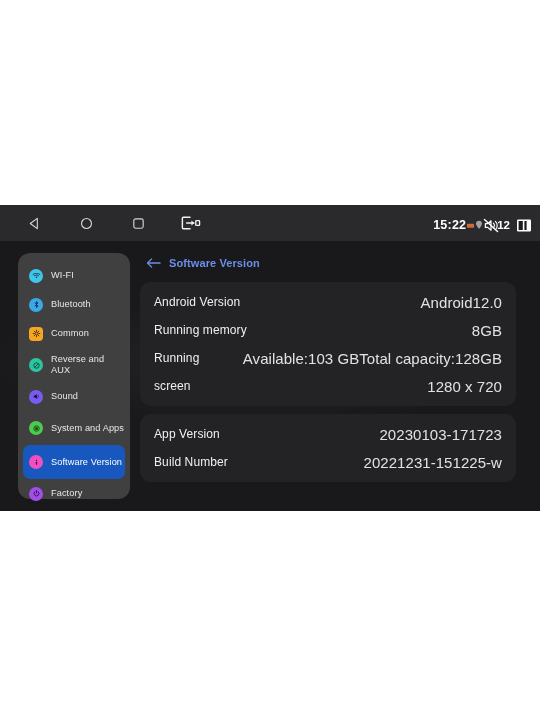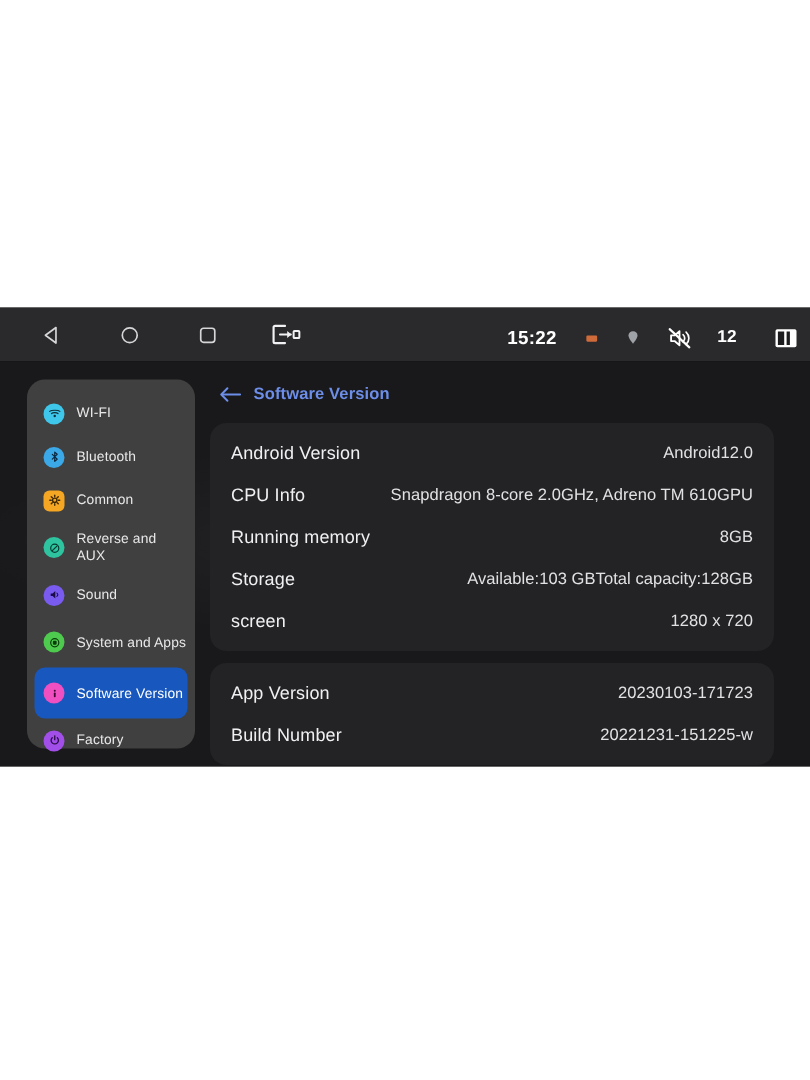--- a/index.html
+++ b/index.html
@@ -31,21 +31,21 @@
   .nav-btn {
     width: 52px; height: 36px;
     display: flex; align-items: center; justify-content: center;
   }
   .nav-btn:nth-child(1) { margin-left: 8px; }
   .nav-btn svg { display: block; }
 
   #statusbar {
     position: absolute;
     right: 8px; top: 0; height: 40px;
-    display: flex; align-items: center; gap: 19px;
+    display: flex; align-items: center; gap: 0;
   }
   #clock {
     color: #ffffff;
     font-size: 12.5px;
     font-weight: bold;
     letter-spacing: 0.2px;
   }
   .st-icon { display: flex; align-items: center; }
   #vol-level {
     color: #ffffff;
@@ -143,21 +143,21 @@
     justify-content: space-between;
   }
   .row-label {
     color: #f0f0f2;
     font-size: 12px;
     letter-spacing: 0.1px;
     white-space: nowrap;
   }
   .row-value {
     color: #e2e2e4;
-    font-size: 11px;
+    font-size: 15px;
     letter-spacing: 0.05px;
     text-align: right;
     white-space: nowrap;
   }
 </style>
 </head>
 <body>
 
 <div id="device">
 
@@ -341,29 +341,25 @@
         </span>
         <span id="page-title">Software Version</span>
       </div>
 
       <div class="card">
         <div class="row">
           <span class="row-label">Android Version</span>
           <span class="row-value">Android12.0</span>
         </div>
         <div class="row">
-          <span class="row-label">CPU Info</span>
-          <span class="row-value">Snapdragon 8-core 2.0GHz, Adreno TM 610GPU</span>
-        </div>
-        <div class="row">
           <span class="row-label">Running memory</span>
           <span class="row-value">8GB</span>
         </div>
         <div class="row">
-          <span class="row-label">Storage</span>
+          <span class="row-label">Running</span>
           <span class="row-value">Available:103 GBTotal capacity:128GB</span>
         </div>
         <div class="row">
           <span class="row-label">screen</span>
           <span class="row-value">1280 x 720</span>
         </div>
       </div>
 
       <div class="card">
         <div class="row">

